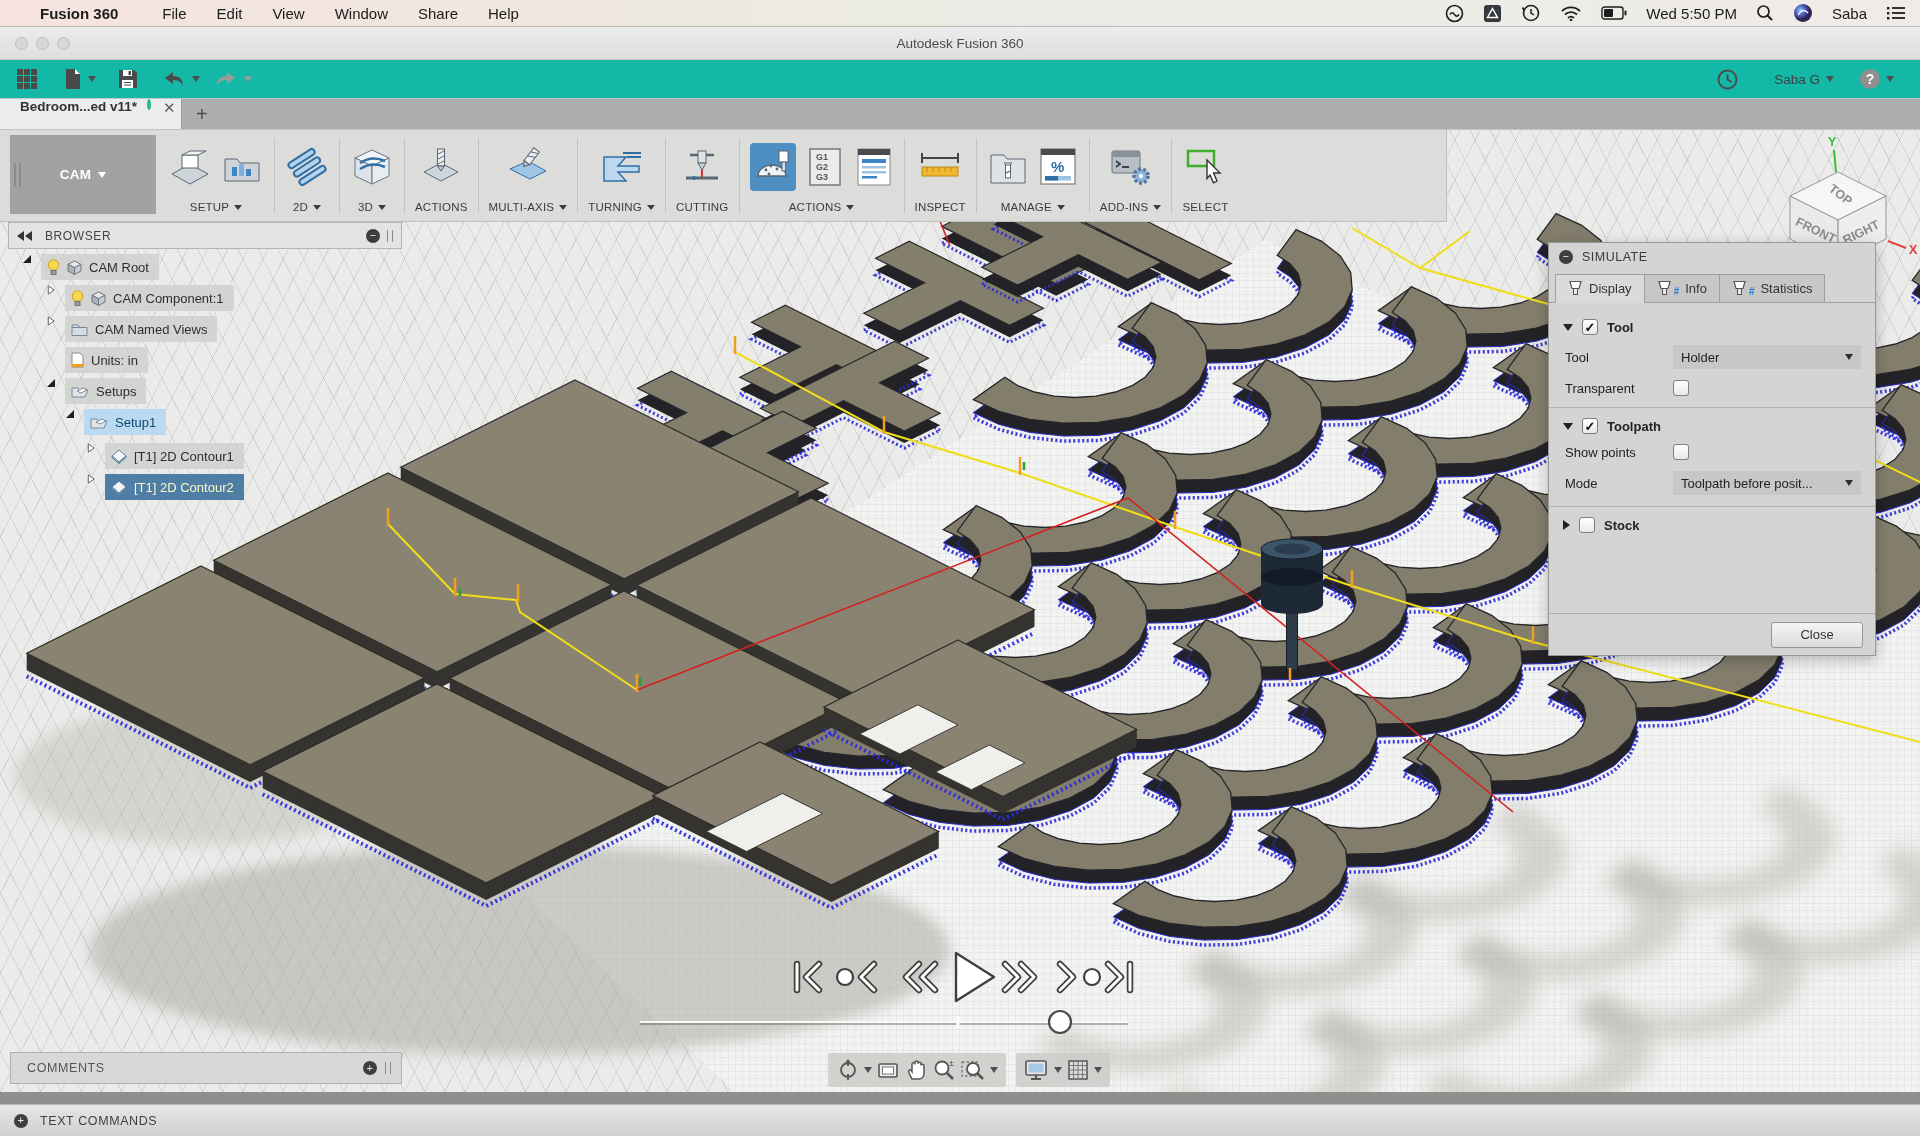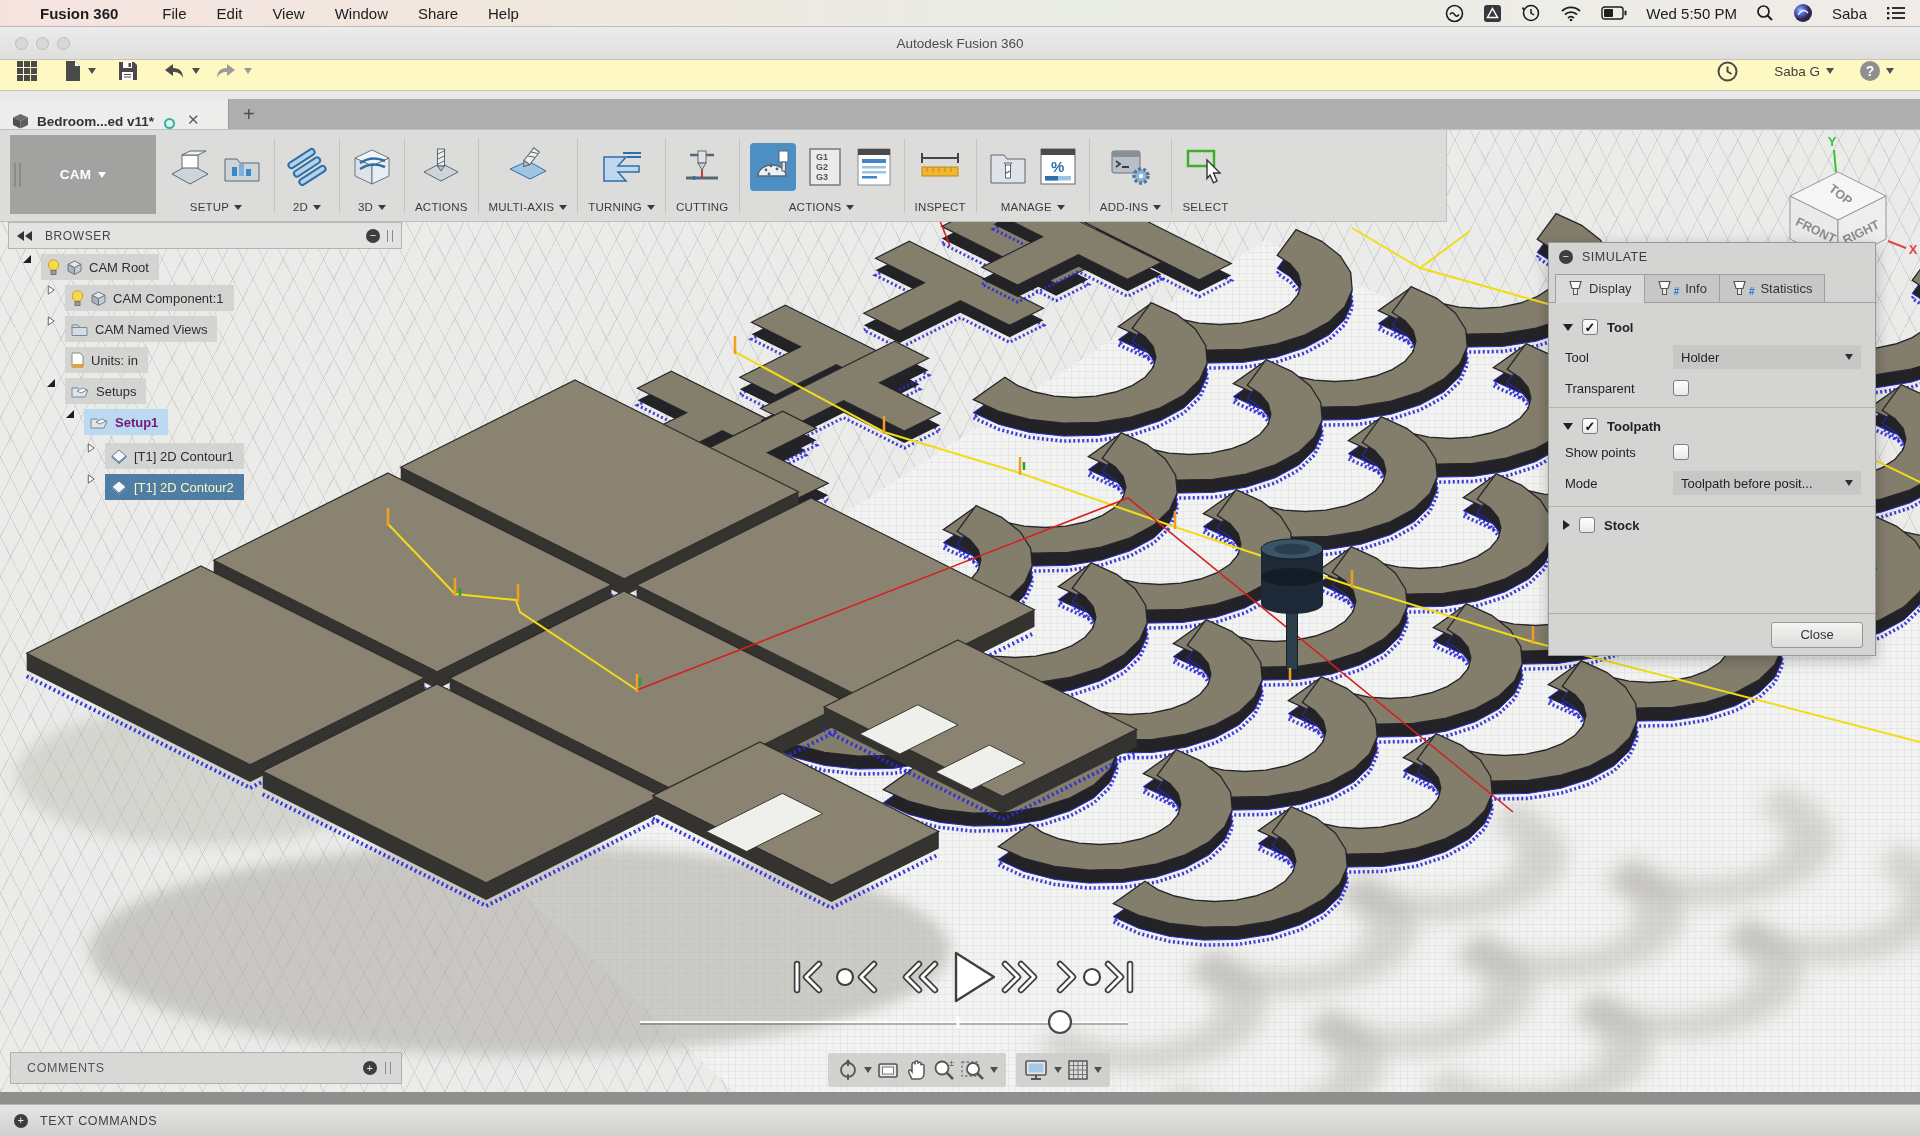--- a/index.html
+++ b/index.html
@@ -15,28 +15,28 @@
   #menubar .right{margin-left:auto;display:flex;align-items:center;gap:19px;padding-right:14px}
   #menubar .right svg{display:block}
   #menubar .clock{font-size:15px}
   
   #titlebar{position:absolute;left:0;top:27px;width:1920px;height:33px;z-index:59;
     background:linear-gradient(#ececec,#dededd);border-bottom:1px solid #c3c3c3;display:flex;align-items:center}
   .tl{width:13px;height:13px;border-radius:50%;background:#d8d8d8;border:1px solid #bcbcbc;margin-right:8px}
   #titlebar .lights{display:flex;padding-left:15px}
   #titlebar .title{position:absolute;left:0;right:0;text-align:center;font-size:13.5px;color:#4c4c4c}
   
-  #appbar{position:absolute;left:0;top:52px;width:1920px;height:39px;z-index:58;background:#fef9c3;border-bottom:1px solid #c6c6c5;display:flex;align-items:center}
+  #appbar{position:absolute;left:0;top:60px;width:1920px;height:39px;z-index:58;background:#14b8a6;border-bottom:1px solid #c6c6c5;display:flex;align-items:center}
   #appbar .grp{display:flex;align-items:center;gap:6px;margin-left:16px}
   #appbar svg{display:block}
   .dda{width:0;height:0;border-left:4.5px solid transparent;border-right:4.5px solid transparent;border-top:6px solid #4e4e4e}
   #appbar .right{margin-left:auto;display:flex;align-items:center;gap:10px;padding-right:26px;color:#3f3f3f;font-size:13.5px}
   
   #tabbar{position:absolute;left:0;top:99px;width:1920px;height:31px;z-index:57;background:#aeaeae;border-bottom:1px solid #c2c2c2;display:flex;align-items:stretch}
-  #tab-active{width:228px;background:#ededec;display:flex;align-items:flex-end;padding:0 8px 0 12px;gap:8px}
+  #tab-active{width:181px;background:#ededec;display:flex;align-items:flex-start;padding:0 8px 0 12px;gap:8px}
   #tab-active .lbl{font-size:13.5px;font-weight:bold;color:#333;white-space:nowrap}
   .ringdot{width:11px;height:11px;border:2px solid #27b79b;border-radius:50%;margin-left:2px}
   .tabx{color:#5e5e5e;font-size:15px;margin-left:4px}
   #tab-plus{display:flex;align-items:center;padding:0 14px;color:#4c4c4c;font-size:20px;border-left:1px solid #9a9a9a}
   
   #ribbon{position:absolute;left:0;top:130px;width:1447px;height:92px;z-index:40;background:#dcdcdb;border-bottom:1px solid #bfbfbe;border-right:1px solid #bfbfbe;display:flex;align-items:stretch}
   #cam-block{width:146px;margin:5px 4px 7px 10px;background:#a2a2a1;display:flex;align-items:center;justify-content:center;position:relative}
   #cam-block .grip{position:absolute;left:4px;top:28px;width:7px;height:24px;border-left:2px solid #8b8b8a;border-right:2px solid #8b8b8a}
   #cam-block .lbl{color:#fff;font-weight:bold;font-size:13.5px;letter-spacing:.3px;display:flex;align-items:center;gap:7px}
   #cam-block .dda{border-top-color:#fff}
@@ -54,21 +54,21 @@
   #scene,#hud{position:absolute;left:0;top:0;width:1920px;height:962px}
   
   #browser{position:absolute;left:8px;top:222px;width:394px;z-index:30;font-size:13px}
   #browser-header{height:27px;background:#e3e3e2;border:1px solid #b4b4b3;display:flex;align-items:center;padding:0 8px;color:#454545}
   #browser-header .ttl{font-size:12px;letter-spacing:.6px;margin-left:12px}
   #browser-header .rt{margin-left:auto;display:flex;align-items:center;gap:7px}
   .gripv{width:6px;height:12px;border-left:1.5px solid #8a8a8a;border-right:1.5px solid #8a8a8a}
   .trow{display:flex;margin-top:5px;height:26px}
   .chip{display:flex;align-items:center;gap:7px;background:rgba(208,208,206,.88);padding:2px 10px 2px 6px;color:#2e2e2e;white-space:nowrap}
   .chip svg{display:block}
-  .chip.sel-light{background:#bcd9f2;color:#701a75;font-weight:bold}
+  .chip.sel-light{background:#bcd9f2;color:#0c4a6e;font-weight:normal}
   .chip.sel-dark{background:#4e7ea6;color:#fef9c3}
   .exp{width:10px;height:10px;margin-right:9px;flex:none}
   
   #simulate{position:absolute;left:1548px;top:242px;width:328px;height:414px;z-index:45;background:#d4d4d3;border:1px solid #999;box-shadow:0 4px 14px rgba(0,0,0,.25);font-size:13px;color:#222}
   #sim-header{height:27px;display:flex;align-items:center;gap:9px;padding:0 10px;color:#3a3a3a;font-size:12.5px;letter-spacing:.5px}
   #sim-tabs{display:flex;align-items:flex-end;height:33px;border-bottom:1px solid #9e9e9e;padding:0 0 0 6px}
   .stab{display:flex;align-items:center;gap:6px;padding:5px 12px 6px;border:1px solid #9e9e9e;border-bottom:none;background:#c7c7c6;color:#333;margin-right:-1px}
   .stab.active{background:#dadad9;position:relative;top:1px;padding-bottom:7px}
   .stab .hash{color:#2a7fd4;font-weight:bold;font-size:10px;margin-left:-4px;position:relative;top:3px}
   #sim-body{padding:10px 14px 0}

